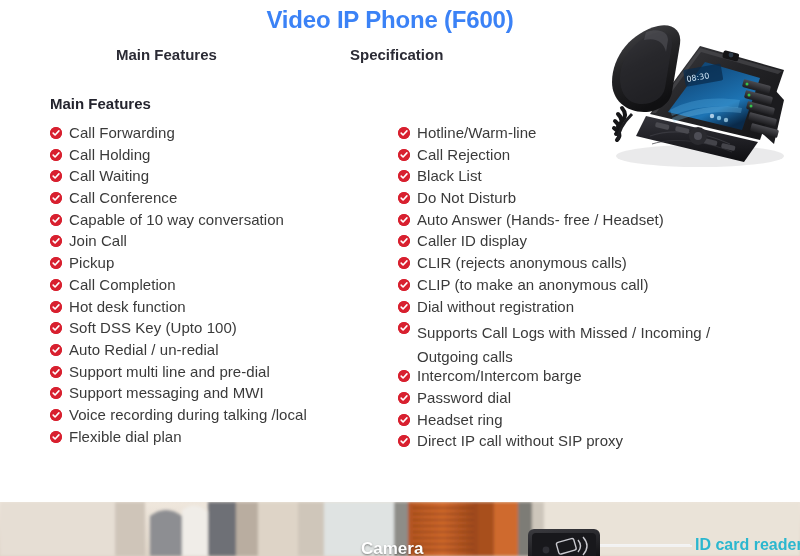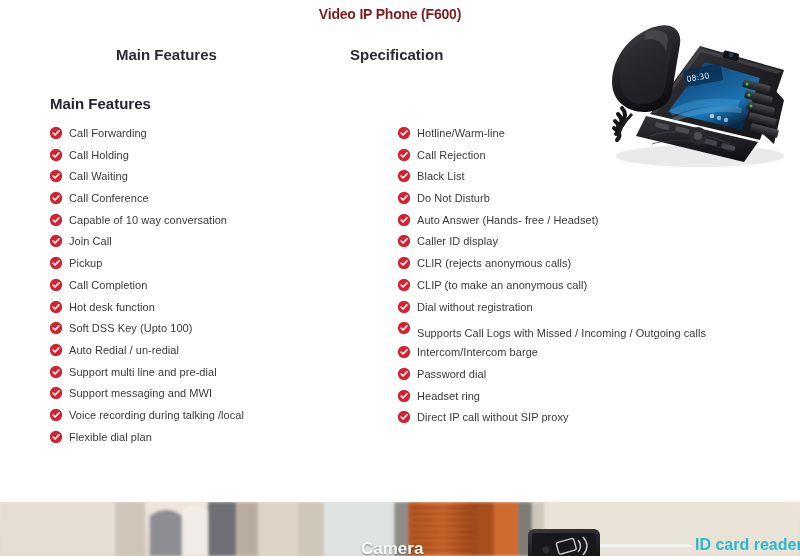--- a/index.html
+++ b/index.html
@@ -15,23 +15,23 @@
     width:800px; height:556px;
     background:#ffffff;
   }
 
   
   .page-title {
     position:absolute;
     left:0; top:6px;
     width:780px;
     text-align:center;
-    font-size:14px;
+    font-size:24px;
     font-weight:bold;
-    color:#7f1d1d;
+    color:#3b82f6;
     letter-spacing:-0.2px;
   }
 
   
   .tabs {
     position:absolute;
     left:0; top:46px;
     width:800px;
     height:24px;
   }
@@ -60,21 +60,21 @@
     position:absolute;
     top:126px;
   }
   .col-left  { left:50px;  width:340px; }
   .col-right { left:398px; width:340px; }
 
   .feat {
     position:relative;
     padding-left:19px;
     margin-bottom:7.2px;
-    font-size:11px;
+    font-size:15px;
     line-height:14.5px;
     color:#3a3a3a;
     letter-spacing:0.05px;
   }
   .feat.two-line { line-height:24px; margin-bottom:0; }
 
   
   .badge {
     position:absolute;
     left:0; top:1px;

